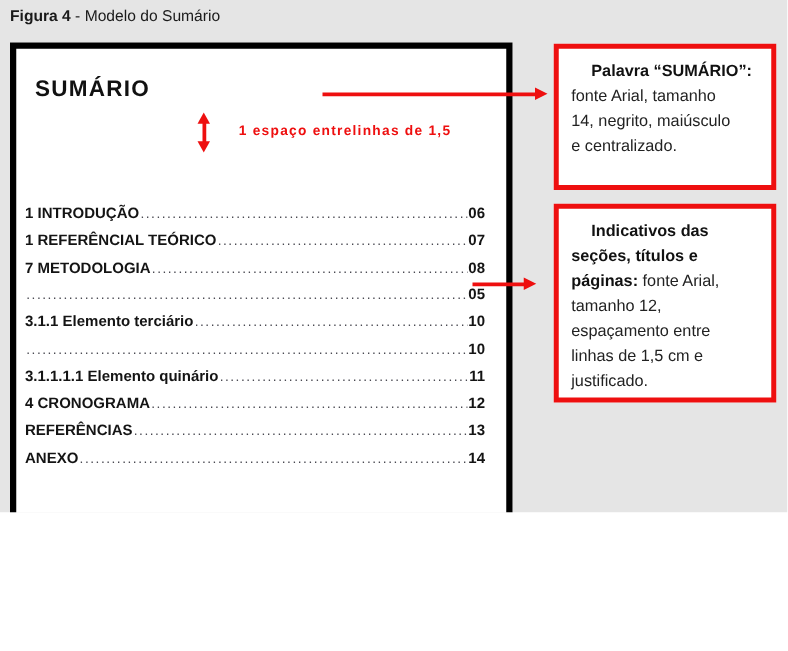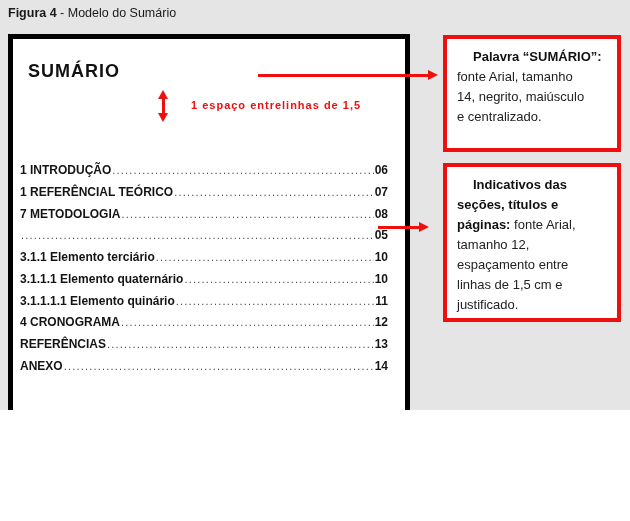--- a/index.html
+++ b/index.html
@@ -97,21 +97,20 @@
     <span class="page">05</span>
   </div>
 
   <div class="toc-row">
     <span class="label">3.1.1 Elemento terciário</span>
     <span class="leader">............................................................................................................................................</span>
     <span class="page">10</span>
   </div>
 
   <div class="toc-row">
-    <span class="label">3.1.1.1 Elemento quaternário</span>
     <span class="leader">............................................................................................................................................</span>
     <span class="page">10</span>
   </div>
 
   <div class="toc-row">
     <span class="label">3.1.1.1.1 Elemento quinário</span>
     <span class="leader">............................................................................................................................................</span>
     <span class="page">11</span>
   </div>
 

